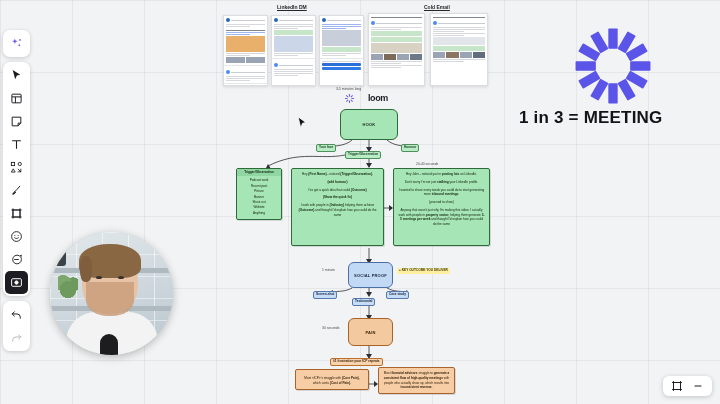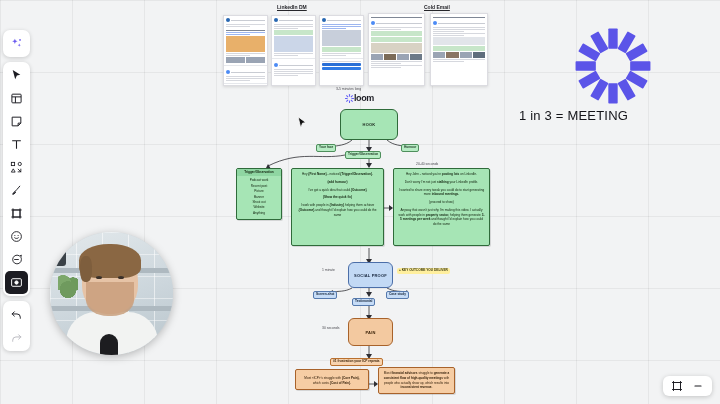--- a/index.html
+++ b/index.html
@@ -131,29 +131,29 @@
   .caption {
     position: absolute;
     font-size: 3.4px;
     color: #4c4c52;
     white-space: nowrap;
   }
 
   svg.wires { position:absolute; left:0; top:0; width:720px; height:404px; pointer-events:none; }
 
   
-  .loom { position:absolute; display:flex; align-items:center; gap:0; }
+  .loom { position:absolute; display:flex; align-items:center; gap:14px; }
   .loom .lt { font-size:9px; font-weight:700; color:#1d1d25; letter-spacing:-.4px; }
 
   
   .sun { position: absolute; }
   .headline {
     position: absolute;
-    font-size: 13px;
-    font-weight: 400;
+    font-size: 17px;
+    font-weight: 700;
     color: #131318;
     letter-spacing: .2px;
     white-space: nowrap;
   }
 
   
   .cam {
     position:absolute;
     width: 123px; height: 123px;
     border-radius: 50%;

